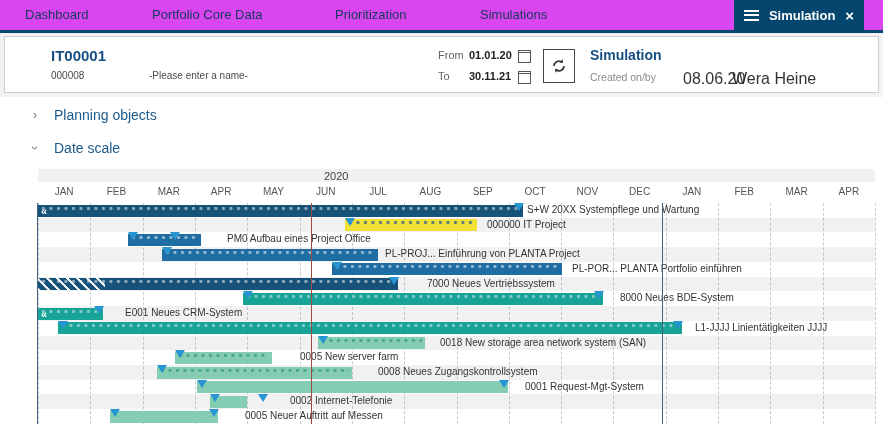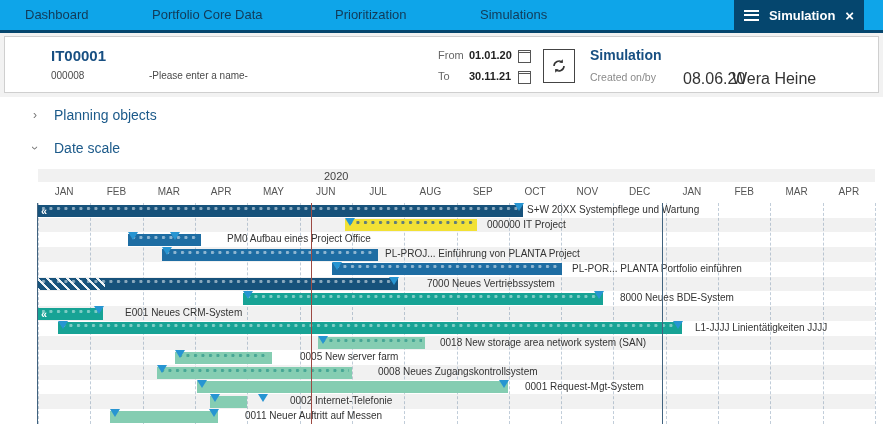--- a/index.html
+++ b/index.html
@@ -1,20 +1,20 @@
 <!DOCTYPE html>
 <html><head>
 <meta charset="utf-8">
 <style>
   html,body{margin:0;padding:0;}
   body{width:883px;height:424px;overflow:hidden;font-family:"Liberation Sans",sans-serif;background:#fff;position:relative;}
   .stage{position:absolute;inset:0;width:883px;height:424px;}
 
   
-  .nav{position:absolute;left:0;top:0;width:883px;height:30px;background:#0ea5e9;border-bottom:3px solid #05466e;}
+  .nav{position:absolute;left:0;top:0;width:883px;height:30px;background:#d946ef;border-bottom:3px solid #05466e;}
   .nav-item{position:absolute;top:0;height:30px;line-height:30px;font-size:13px;color:#123a57;cursor:pointer;white-space:nowrap;}
   .nav-item:nth-of-type(1){left:25px;}
   .nav-item:nth-of-type(2){left:152px;}
   .nav-item:nth-of-type(3){left:335px;}
   .nav-item:nth-of-type(4){left:480px;}
   .nav-item:nth-of-type(5){left:628px;}
   .tab-active{position:absolute;left:734px;top:0;width:130px;height:30px;background:#05466e;color:#fff;display:flex;align-items:center;gap:9px;padding:0 10px;box-sizing:border-box;}
   .burger{width:15px;height:11px;display:flex;flex-direction:column;justify-content:space-between;}
   .burger i{display:block;height:2px;background:#fff;}
   .tab-label{font-size:13px;font-weight:bold;flex:1;text-align:center;}
@@ -219,18 +219,18 @@
       <div class="mk" style="left: 197px; top: 176.76px; border-top-color: rgb(39, 149, 210);"></div>
       <div class="mk" style="left: 499px; top: 176.76px; border-top-color: rgb(39, 149, 210);"></div>
       <div class="blabel" style="left: 525px; top: 176.76px; line-height: 14.73px;">0001 Request-Mgt-System</div>
       <div class="bar" style="left: 210px; width: 37px; top: 192.99px; background: rgb(133, 205, 178); --dot: rgba(20,135,125,0.55);"></div>
       <div class="mk" style="left: 210px; top: 191.49px; border-top-color: rgb(39, 149, 210);"></div>
       <div class="mk" style="left: 258px; top: 191.49px; border-top-color: rgb(39, 149, 210);"></div>
       <div class="blabel" style="left: 290px; top: 191.49px; line-height: 14.73px;">0002 Internet-Telefonie</div>
       <div class="bar" style="left: 110px; width: 108px; top: 207.72px; background: rgb(133, 205, 178); --dot: rgba(20,135,125,0.55);"></div>
       <div class="mk" style="left: 110px; top: 206.22px; border-top-color: rgb(39, 149, 210);"></div>
       <div class="mk" style="left: 209px; top: 206.22px; border-top-color: rgb(39, 149, 210);"></div>
-      <div class="blabel" style="left: 245px; top: 206.22px; line-height: 14.73px;">0011 Neuer Auftritt auf Messen</div>
+      <div class="blabel" style="left: 245px; top: 206.22px; line-height: 14.73px;">0005 Neuer Auftritt auf Messen</div>
       <div class="vline" style="left: 37px; background: rgb(65, 99, 127);"></div>
       <div class="vline" style="left: 662px; background: rgb(65, 99, 127);"></div>
       <div class="vline" style="left: 311px; background: rgb(156, 74, 67);"></div>
     </div>
 </div>
 
 </body></html>

